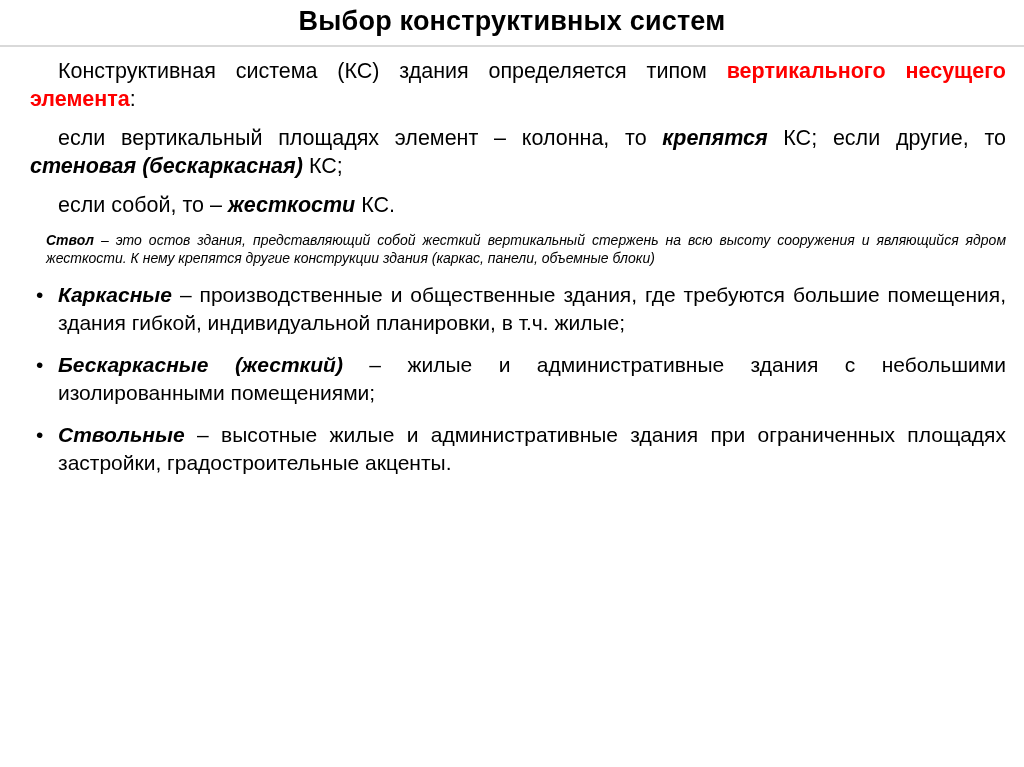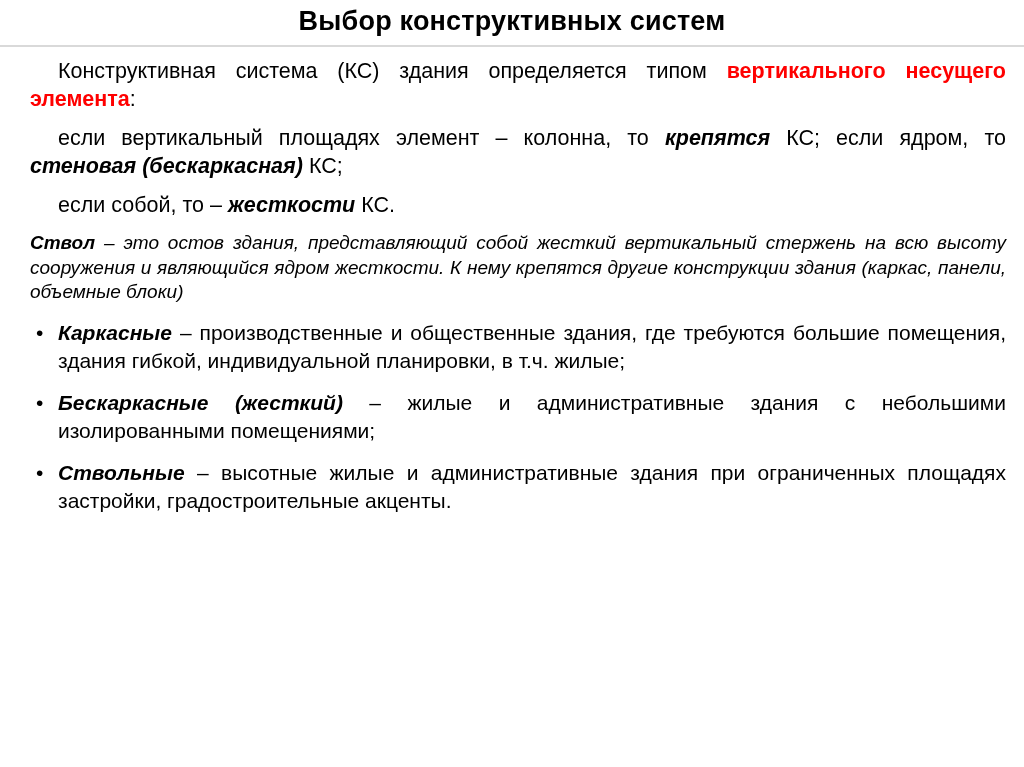--- a/index.html
+++ b/index.html
@@ -50,25 +50,25 @@
   }
   .red-bold {
     color: #ff0000;
     font-weight: bold;
   }
   .bi {
     font-weight: bold;
     font-style: italic;
   }
   .note {
-    font-size: 19px;
+    font-size: 14px;
     font-style: italic;
     line-height: 1.3;
     text-align: justify;
-    margin: 12px 0 14px 0;
+    margin: 12px 0 14px 16px;
   }
   .note .lead {
     font-weight: bold;
     font-style: italic;
   }
   .bullets {
     margin: 0;
     padding: 0;
     list-style: none;
   }
@@ -105,21 +105,21 @@
   </div>
 
   <div class="content">
 
     <p class="para indent">
       <span>Конструктивная система (КС) здания определяется типом </span><span class="red-bold">вертикального несущего элемента</span><span>:</span>
     </p>
 
     <p class="para indent">
       <span>если вертикальный площадях элемент – колонна, то </span><span class="bi">крепятся</span><span> КС;</span>
-      <span>если ядром, то </span><span class="bi">стеновая (бескаркасная)</span><span> КС;</span>
+      <span>если другие, то </span><span class="bi">стеновая (бескаркасная)</span><span> КС;</span>
     </p>
 
     <p class="para indent">
       <span>если собой, то – </span><span class="bi">жесткости</span><span> КС.</span>
     </p>
 
     <p class="note">
       <span class="lead">Ствол</span><span> – это остов здания, представляющий собой жесткий вертикальный стержень на всю высоту сооружения и являющийся ядром жесткости. К нему крепятся другие конструкции здания (каркас, панели, объемные блоки)</span>
     </p>
 

